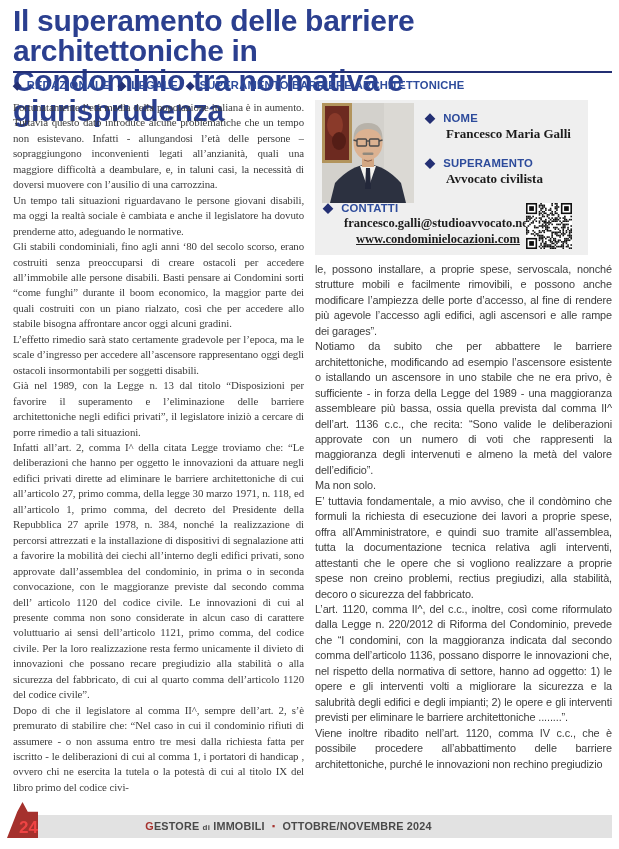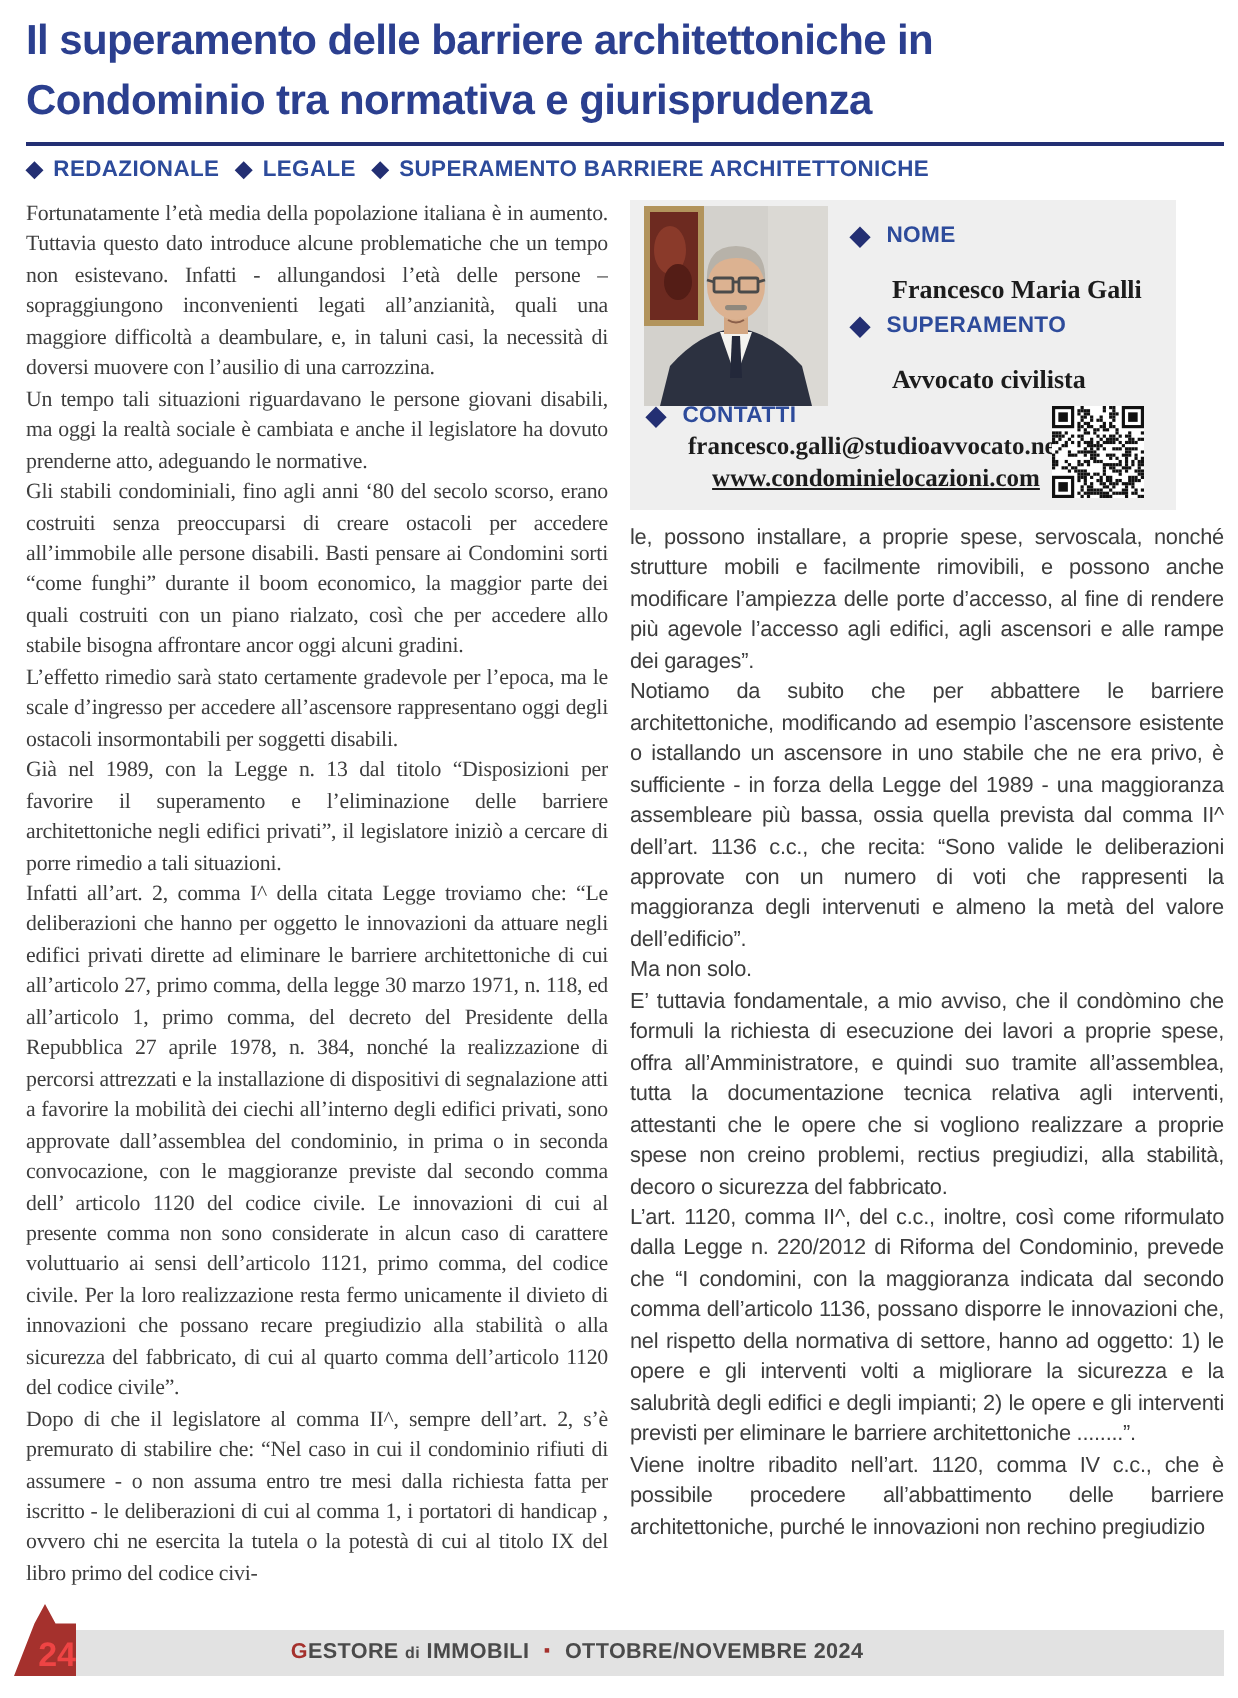--- a/index.html
+++ b/index.html
@@ -4,21 +4,21 @@
 <style>
   html,body{margin:0;padding:0;}
   body{
     width:619px;height:849px;position:relative;background:#ffffff;overflow:hidden;
     font-family:"Liberation Sans",sans-serif;
   }
   .page{position:absolute;inset:0;}
 
   
   .title{position:absolute;left:13px;top:6px;width:599px;margin:0;
-    font-size:21px;line-height:30px;font-weight:700;letter-spacing:-0.3px;
+    font-size:30px;line-height:30px;font-weight:700;letter-spacing:-0.3px;
     color:var(--title_blue,#2b3f8f);}
   .title span{display:block;}
   .rule{position:absolute;left:13px;top:71px;width:599px;height:2px;background:var(--navy,#232f73);}
   .tags{position:absolute;left:13px;top:79px;width:599px;display:flex;gap:8px;
     font-size:11.2px;font-weight:700;color:var(--tag_blue,#2d4b9b);letter-spacing:0.2px;}
   .tag{display:flex;align-items:center;gap:5px;white-space:nowrap;}
   .diamond{color:var(--navy,#232f73);font-size:11px;line-height:1;}
 
   
   .columns{position:absolute;left:13px;top:100px;width:599px;height:713px;display:flex;gap:11px;overflow:hidden;}
@@ -32,21 +32,21 @@
   .author-box{position:relative;width:273px;height:155px;background:var(--box_bg,#efefef);margin-bottom:7px;}
   .photo{position:absolute;left:7px;top:3px;width:92px;height:100px;display:block;}
   .info-group{position:absolute;}
   .g-nome{left:110px;top:11px;}
   .g-prof{left:110px;top:56px;}
   .g-cont{left:8px;top:101px;}
   .group-label{display:flex;align-items:center;gap:8px;font-size:11.3px;font-weight:600;
     color:var(--tag_blue,#2d4b9b);letter-spacing:0.2px;}
   .group-label .diamond{font-size:13px;}
   .group-value{font-family:"Liberation Serif",serif;font-weight:700;font-size:13px;
-    color:#1c1c1c;margin-left:21px;line-height:17px;margin-top:12px;}
+    color:#1c1c1c;margin-left:21px;line-height:17px;margin-top:1px;}
   .contact-lines{margin-left:21px;margin-top:1px;font-family:"Liberation Serif",serif;
     font-weight:700;font-size:12.5px;color:#1c1c1c;line-height:16px;}
   .contact-lines .site{text-decoration:underline;text-align:center;}
   .contact-lines a{color:#1c1c1c;text-decoration:none;display:block;}
   .contact-lines a.site{text-decoration:underline;}
   .qr{position:absolute;right:16px;bottom:6px;width:46px;height:46px;display:block;}
 
   
   .footer-bar{position:absolute;left:38px;top:815px;width:574px;height:23px;background:var(--bar_bg,#e2e2e2);}
   .page-badge{position:absolute;left:7px;top:802px;width:31px;height:36px;

